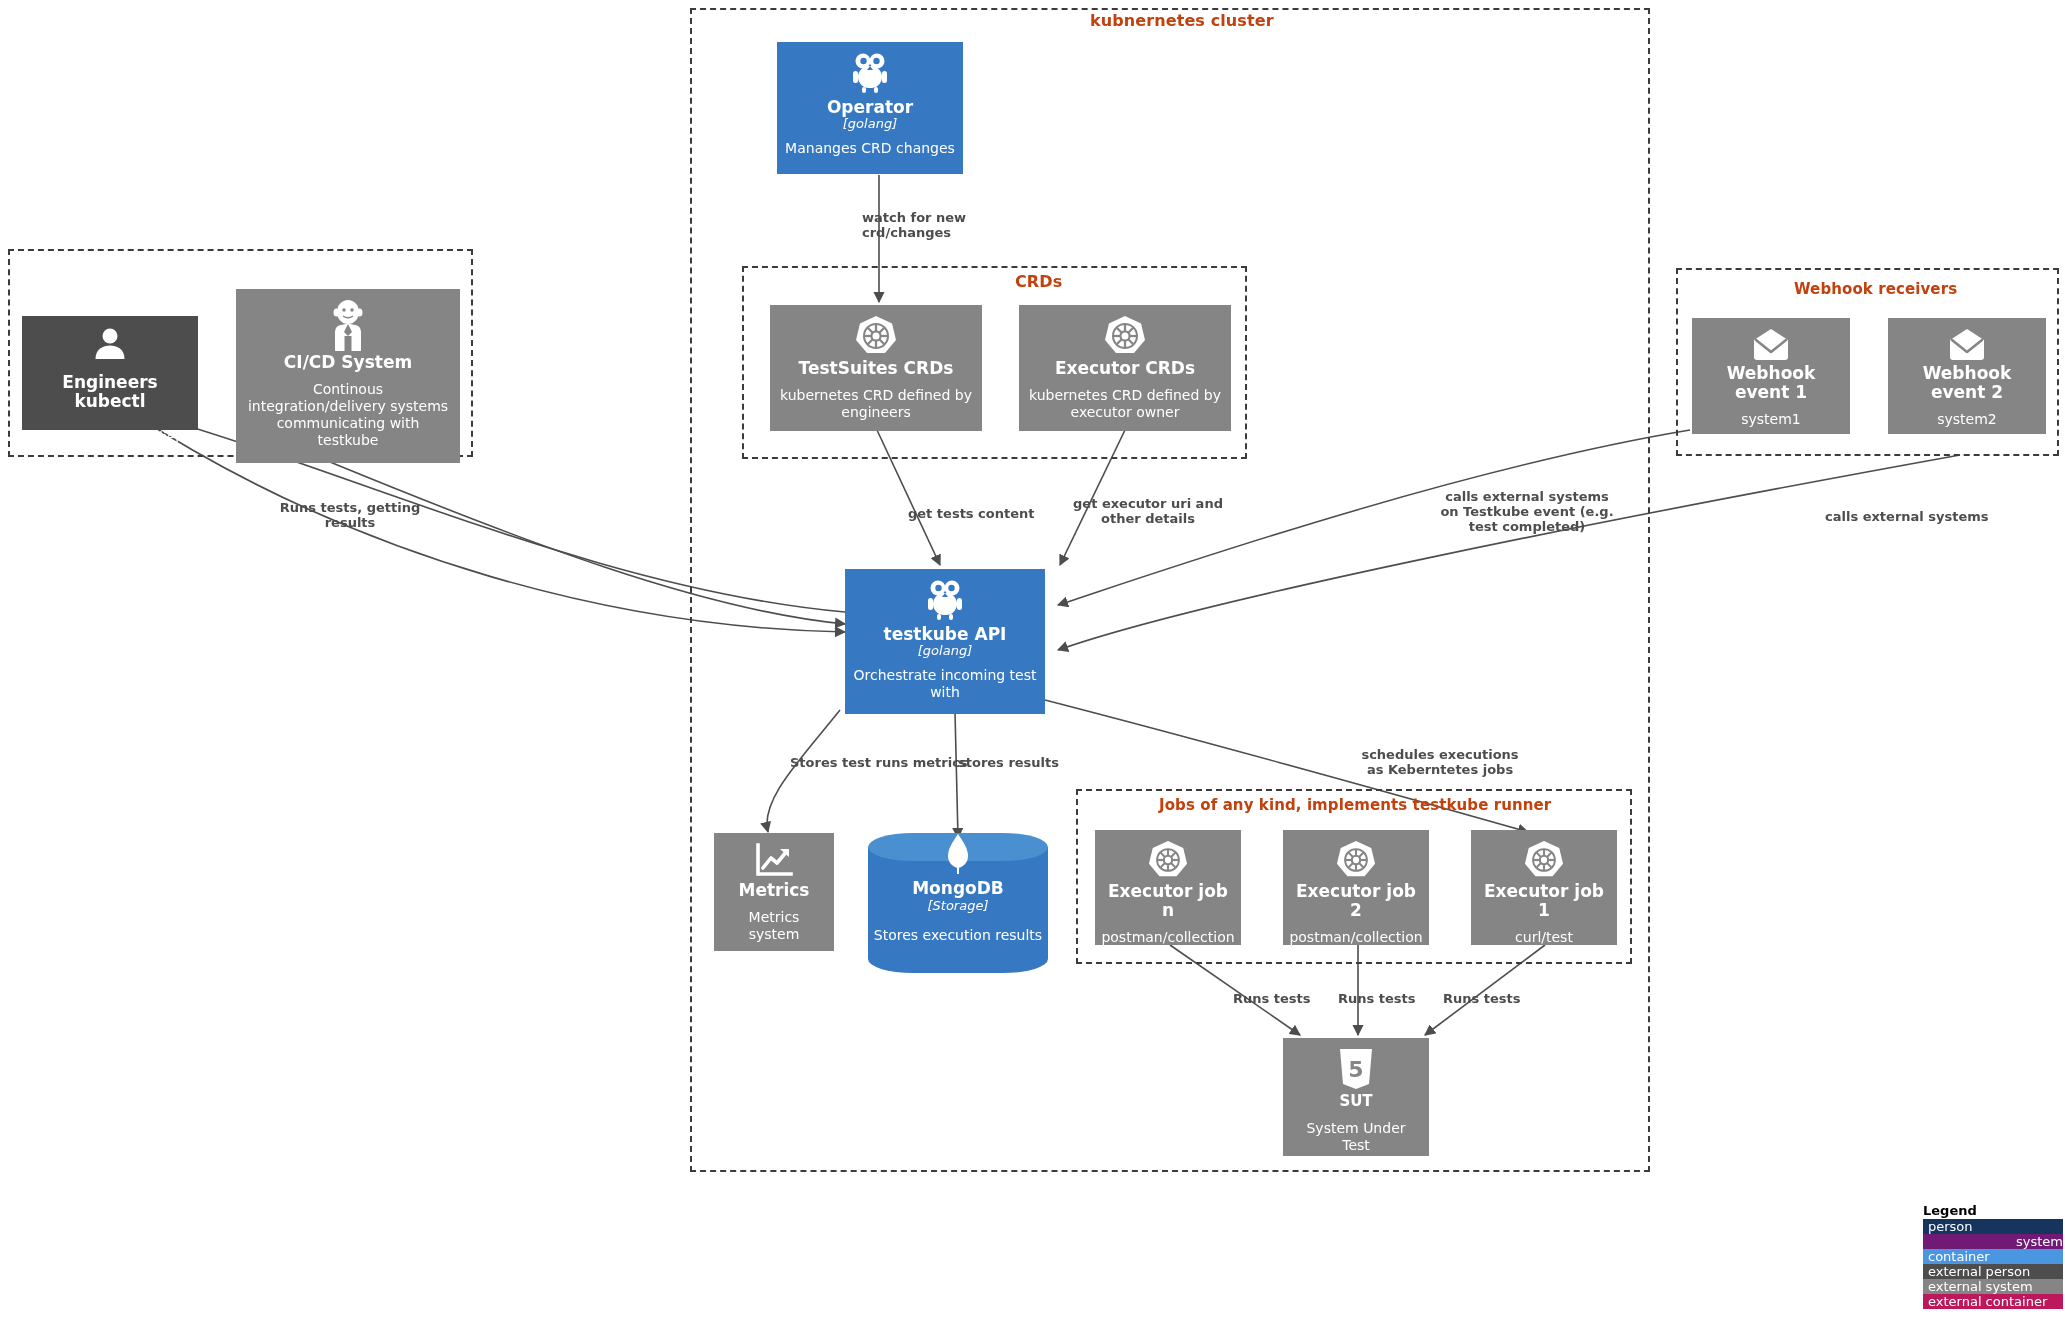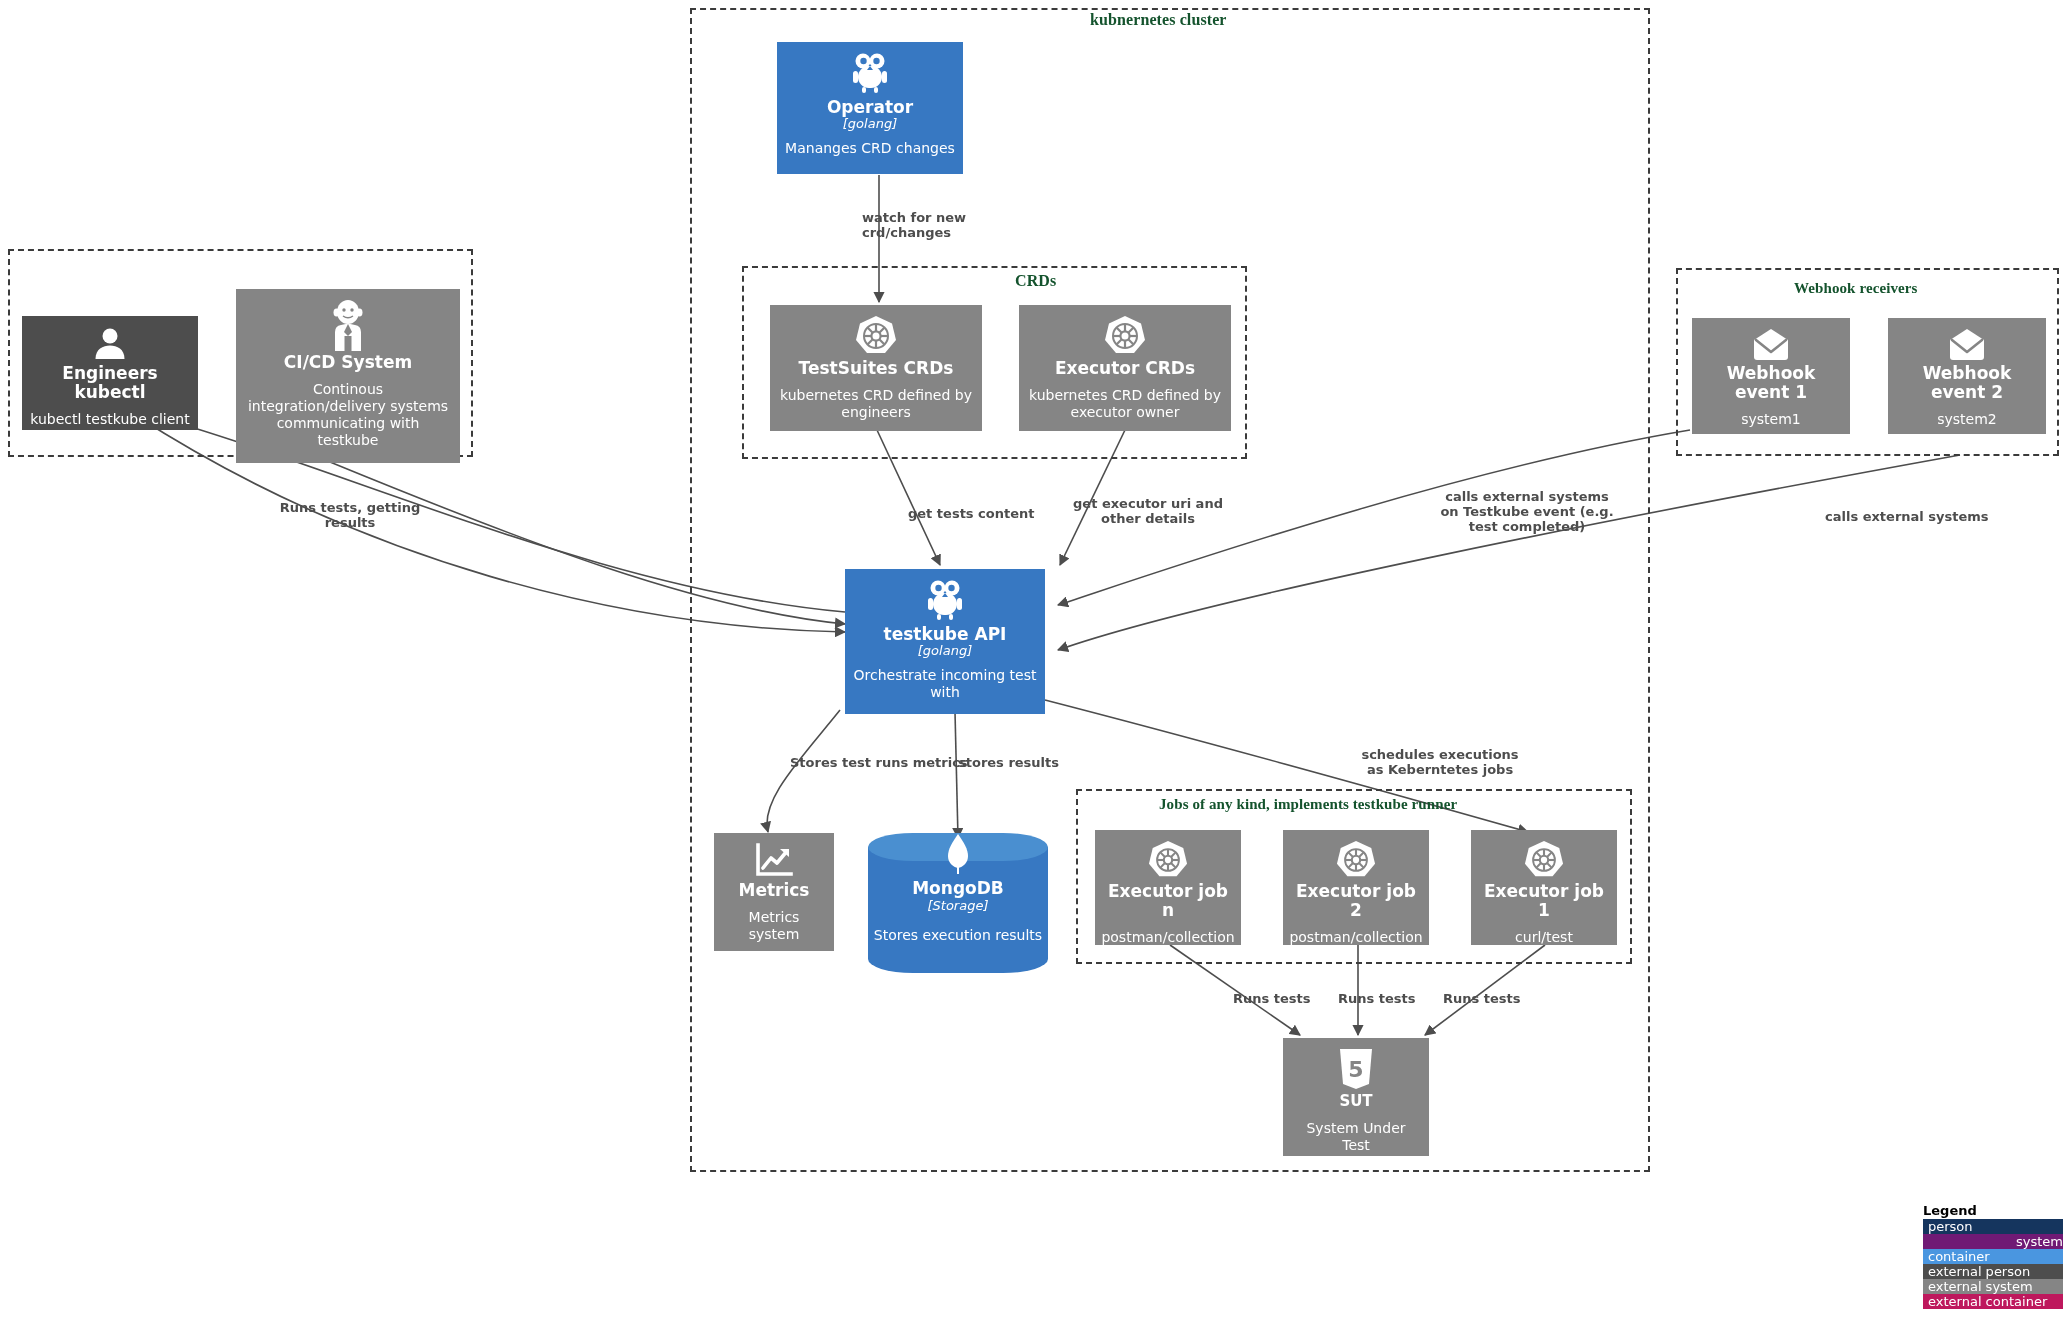--- a/index.html
+++ b/index.html
@@ -21,24 +21,23 @@
 
   
   .group{
     position:absolute;
     border:2px dashed #3b3b3b;
     box-sizing:border-box;
   }
   .group-title{
     position:absolute;
     font-weight:bold;
-    color:#14532d;
+    color:#c2410c;
     white-space:nowrap;
     letter-spacing:.1px;
-    font-family:Liberation Serif, serif;
   }
 
   
   .node{
     position:absolute;
     box-sizing:border-box;
     display:flex;
     flex-direction:column;
     align-items:center;
     color:#ffffff;
@@ -248,21 +247,21 @@
         <rect x="32" y="19" width="5" height="12" rx="2.5" fill="#fff"></rect>
         <rect x="12" y="35" width="4" height="6" rx="2" fill="#fff"></rect>
         <rect x="24" y="35" width="4" height="6" rx="2" fill="#fff"></rect>
       </svg>
     </span>
     <span class="n-name">testkube API</span>
     <span class="n-tech">[golang]</span>
     <span class="n-desc">Orchestrate incoming test with</span>
   </div>
 
-  <div class="node c-ext-person" style="left:22px;top:316px;width:176px;height:114px;">
+  <div class="node c-ext-person" style="left:22px;top:316px;width:176px;height:114px;gap:9px;">
     <span class="icon">
       <svg width="36" height="36" viewBox="0 0 36 36">
         <circle cx="18" cy="10" r="7.5" fill="#fff"></circle>
         <path d="M3.5 33 C3.5 23 11 19.5 18 19.5 C25 19.5 32.5 23 32.5 33 Z" fill="#fff"></path>
       </svg>
     </span>
     <span class="n-name">Engineers kubectl</span>
     <span class="n-desc">kubectl testkube client</span>
   </div>
 

